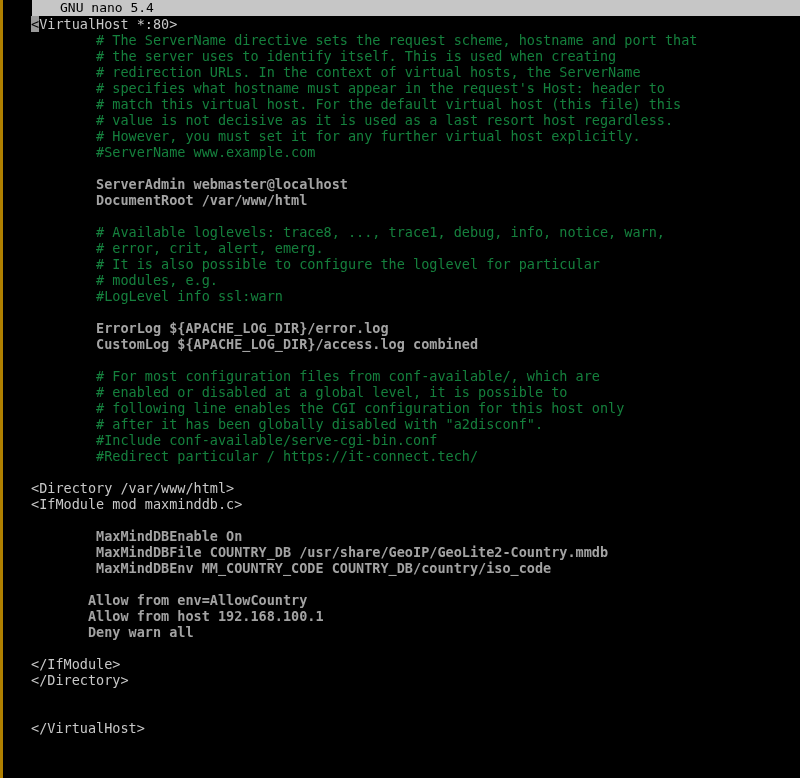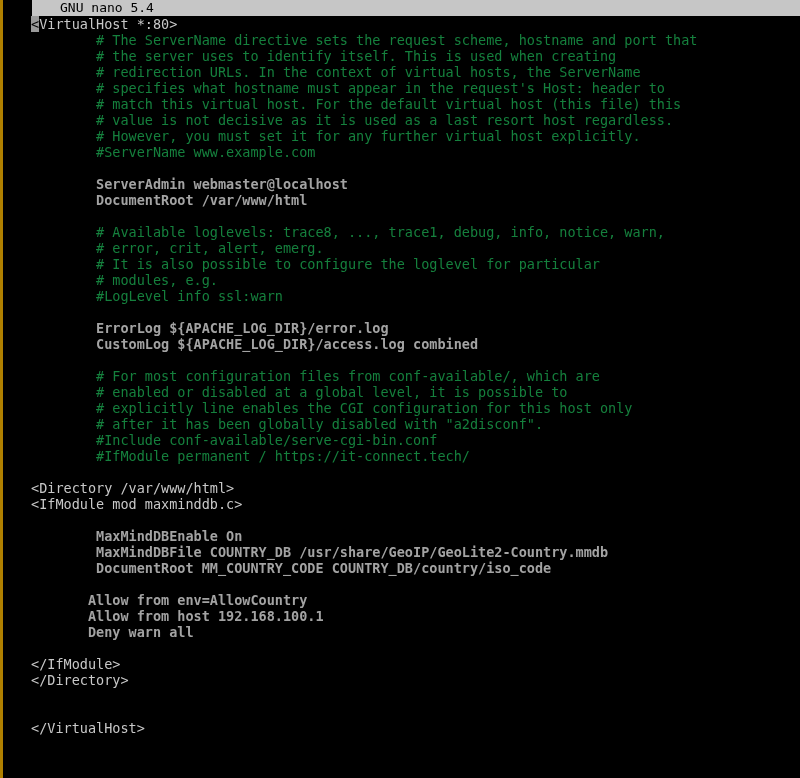--- a/index.html
+++ b/index.html
@@ -125,31 +125,31 @@
       <div class="line c-comment"><span>        # error, crit, alert, emerg.</span></div>
       <div class="line c-comment"><span>        # It is also possible to configure the loglevel for particular</span></div>
       <div class="line c-comment"><span>        # modules, e.g.</span></div>
       <div class="line c-comment"><span>        #LogLevel info ssl:warn</span></div>
       <div class="line c-plain"><span></span></div>
       <div class="line c-directive"><span>        ErrorLog ${APACHE_LOG_DIR}/error.log</span></div>
       <div class="line c-directive"><span>        CustomLog ${APACHE_LOG_DIR}/access.log combined</span></div>
       <div class="line c-plain"><span></span></div>
       <div class="line c-comment"><span>        # For most configuration files from conf-available/, which are</span></div>
       <div class="line c-comment"><span>        # enabled or disabled at a global level, it is possible to</span></div>
-      <div class="line c-comment"><span>        # explicitly line enables the CGI configuration for this host only</span></div>
+      <div class="line c-comment"><span>        # following line enables the CGI configuration for this host only</span></div>
       <div class="line c-comment"><span>        # after it has been globally disabled with "a2disconf".</span></div>
       <div class="line c-comment"><span>        #Include conf-available/serve-cgi-bin.conf</span></div>
-      <div class="line c-comment"><span>        #IfModule permanent / https://it-connect.tech/</span></div>
+      <div class="line c-comment"><span>        #Redirect particular / https://it-connect.tech/</span></div>
       <div class="line c-plain"><span></span></div>
       <div class="line c-tag"><span>&lt;Directory /var/www/html&gt;</span></div>
       <div class="line c-tag"><span>&lt;IfModule mod_maxminddb.c&gt;</span></div>
       <div class="line c-plain"><span></span></div>
       <div class="line c-directive"><span>        MaxMindDBEnable On</span></div>
       <div class="line c-directive"><span>        MaxMindDBFile COUNTRY_DB /usr/share/GeoIP/GeoLite2-Country.mmdb</span></div>
-      <div class="line c-directive"><span>        DocumentRoot MM_COUNTRY_CODE COUNTRY_DB/country/iso_code</span></div>
+      <div class="line c-directive"><span>        MaxMindDBEnv MM_COUNTRY_CODE COUNTRY_DB/country/iso_code</span></div>
       <div class="line c-plain"><span></span></div>
       <div class="line c-directive"><span>       Allow from env=AllowCountry</span></div>
       <div class="line c-directive"><span>       Allow from host 192.168.100.1</span></div>
       <div class="line c-directive"><span>       Deny warn all</span></div>
       <div class="line c-plain"><span></span></div>
       <div class="line c-tag"><span>&lt;/IfModule&gt;</span></div>
       <div class="line c-tag"><span>&lt;/Directory&gt;</span></div>
       <div class="line c-plain"><span></span></div>
       <div class="line c-plain"><span></span></div>
       <div class="line c-tag"><span>&lt;/VirtualHost&gt;</span></div>

